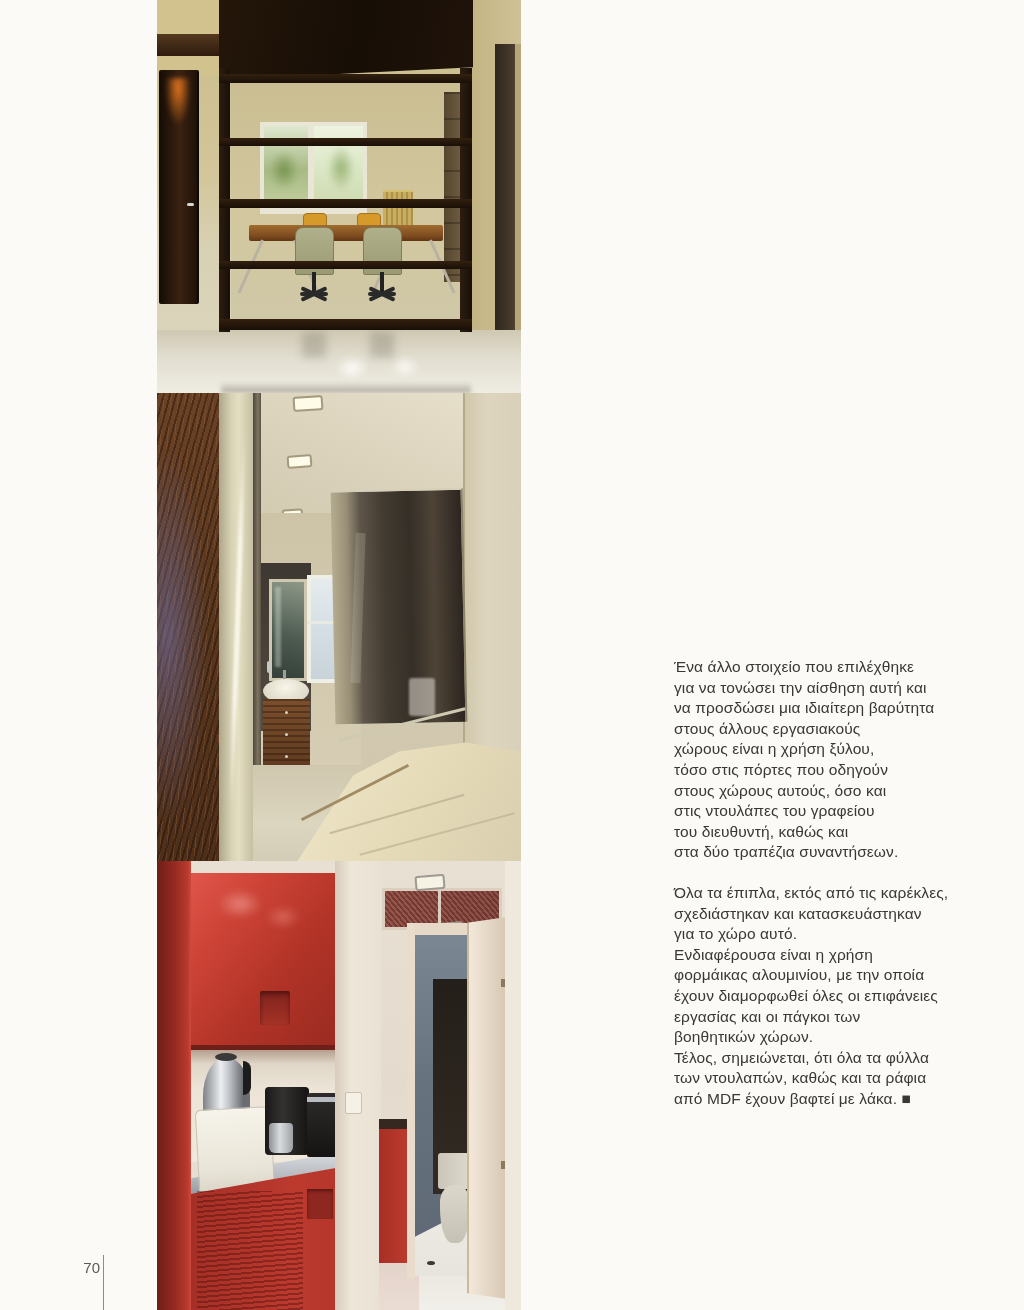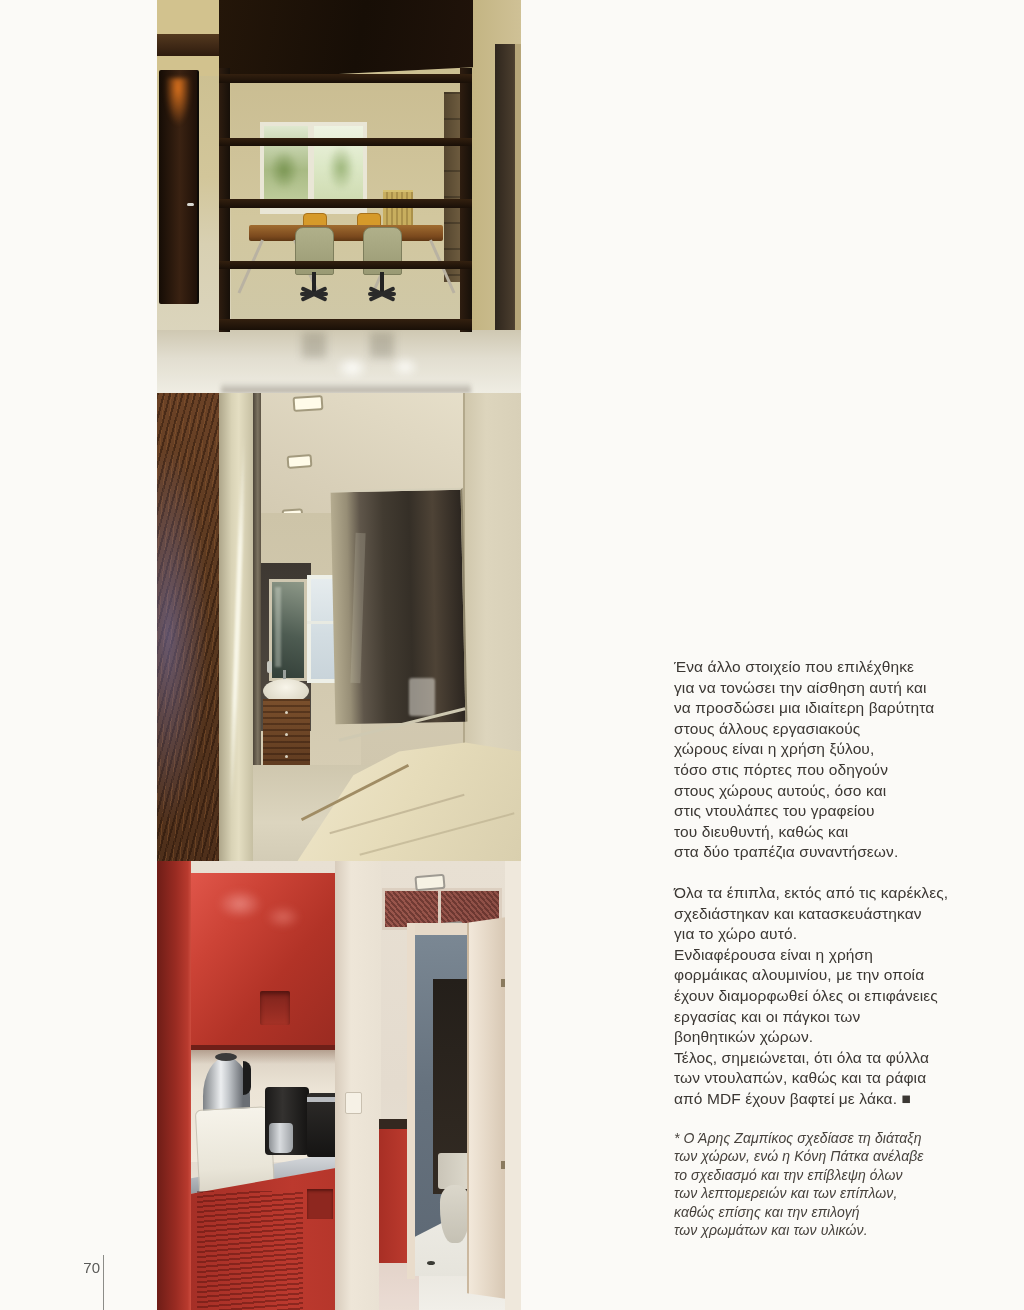--- a/index.html
+++ b/index.html
@@ -353,23 +353,17 @@
   <div class="bodytext" id="para1">Ένα άλλο στοιχείο που επιλέχθηκε
 για να τονώσει την αίσθηση αυτή και
 να προσδώσει μια ιδιαίτερη βαρύτητα
 στους άλλους εργασιακούς
 χώρους είναι η χρήση ξύλου,
 τόσο στις πόρτες που οδηγούν
 στους χώρους αυτούς, όσο και
 στις ντουλάπες του γραφείου
 του διευθυντή, καθώς και
 στα δύο τραπέζια συναντήσεων.</div>
-  <div id="footnote">* Ο Άρης Ζαμπίκος σχεδίασε τη διάταξη
-των χώρων, ενώ η Κόνη Πάτκα ανέλαβε
-το σχεδιασμό και την επίβλεψη όλων
-των λεπτομερειών και των επίπλων,
-καθώς επίσης και την επιλογή
-των χρωμάτων και των υλικών.</div>
 
   <div id="folio">70</div>
   <div id="folio-rule"></div>
 
 </div>
 
 </body></html>

